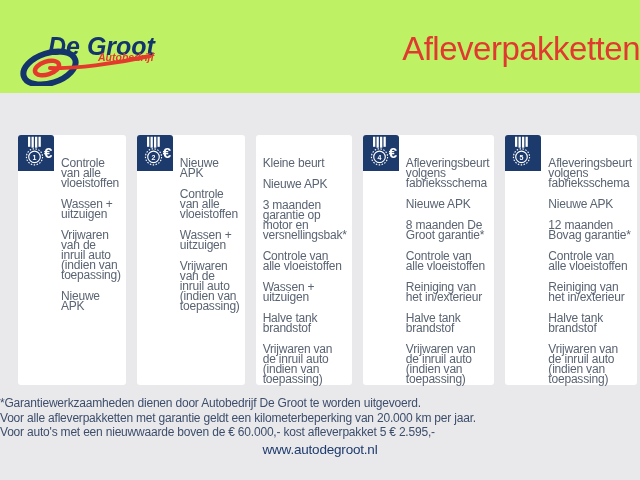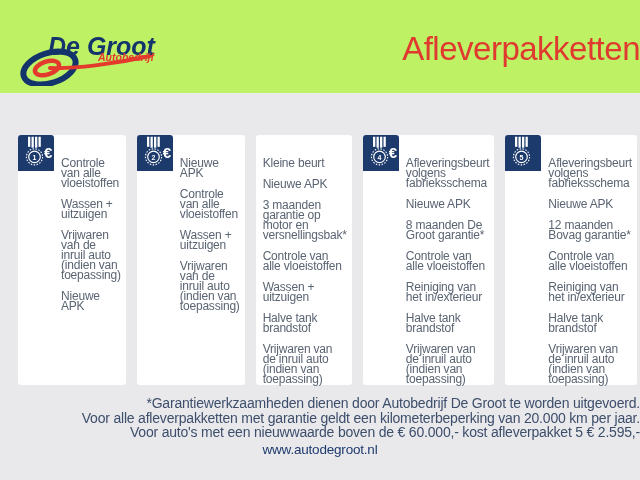--- a/index.html
+++ b/index.html
@@ -30,22 +30,22 @@
   .card{flex:1;height:250px;background:var(--card-white);border-radius:3px;display:flex;flex-direction:row}
   .card-header{position:relative;height:36px;background:var(--navy);border-radius:3px 3px 0 0;flex:0 0 36px}
   .medal{position:absolute;left:6px;top:1px}
   .medal-number{fill:#fff;font-weight:bold;font-size:8px;font-family:"Liberation Sans",sans-serif}
   .price{position:absolute;left:26px;right:2px;top:0;height:36px;line-height:36px;text-align:center;
     color:#fff;font-weight:bold;font-size:15px;letter-spacing:-0.2px;white-space:nowrap}
   .features{list-style:none;margin:0;padding:23px 5px 0 7px}
   .feature{font-size:12px;letter-spacing:-0.2px;line-height:10px;margin-bottom:11px;color:var(--body-text)}
 
   
-  .footnotes{position:absolute;left:0;right:0;top:303px;text-align:right;color:var(--footer-text);
-    font-size:14px;letter-spacing:-0.2px;line-height:14.5px}
+  .footnotes{position:absolute;left:0;right:0;top:303px;text-align:left;color:var(--footer-text);
+    font-size:12px;letter-spacing:-0.2px;line-height:14.5px}
   .website{position:absolute;left:0;right:0;top:349px;text-align:center;color:var(--navy);
     font-size:13.5px;font-weight:normal;letter-spacing:-0.2px;text-decoration:none;display:block}
 </style>
 </head>
 <body>
 
 <div class="stage">
 
   <svg class="logo" viewBox="0 0 150 58" aria-hidden="false">
     <g>

